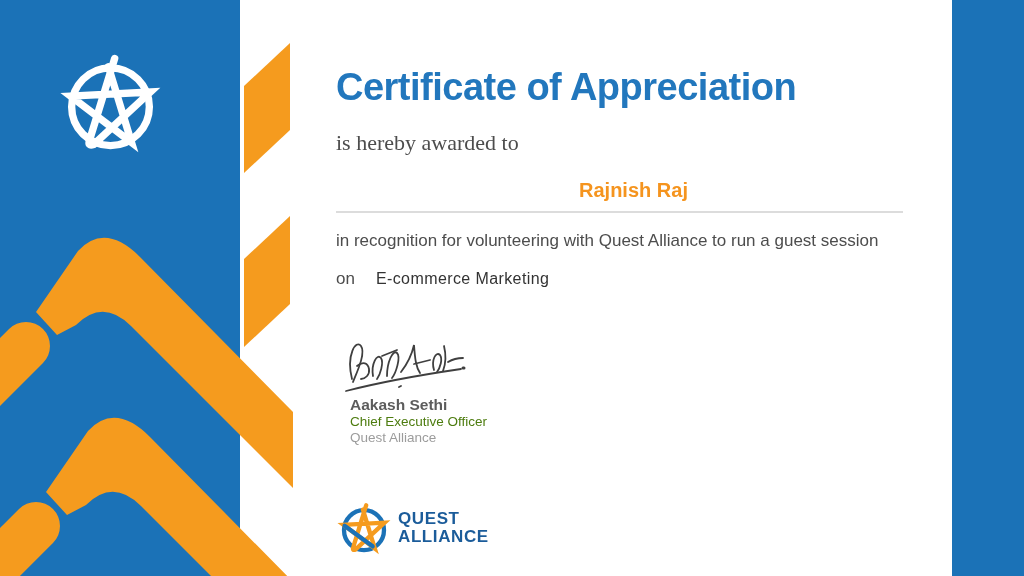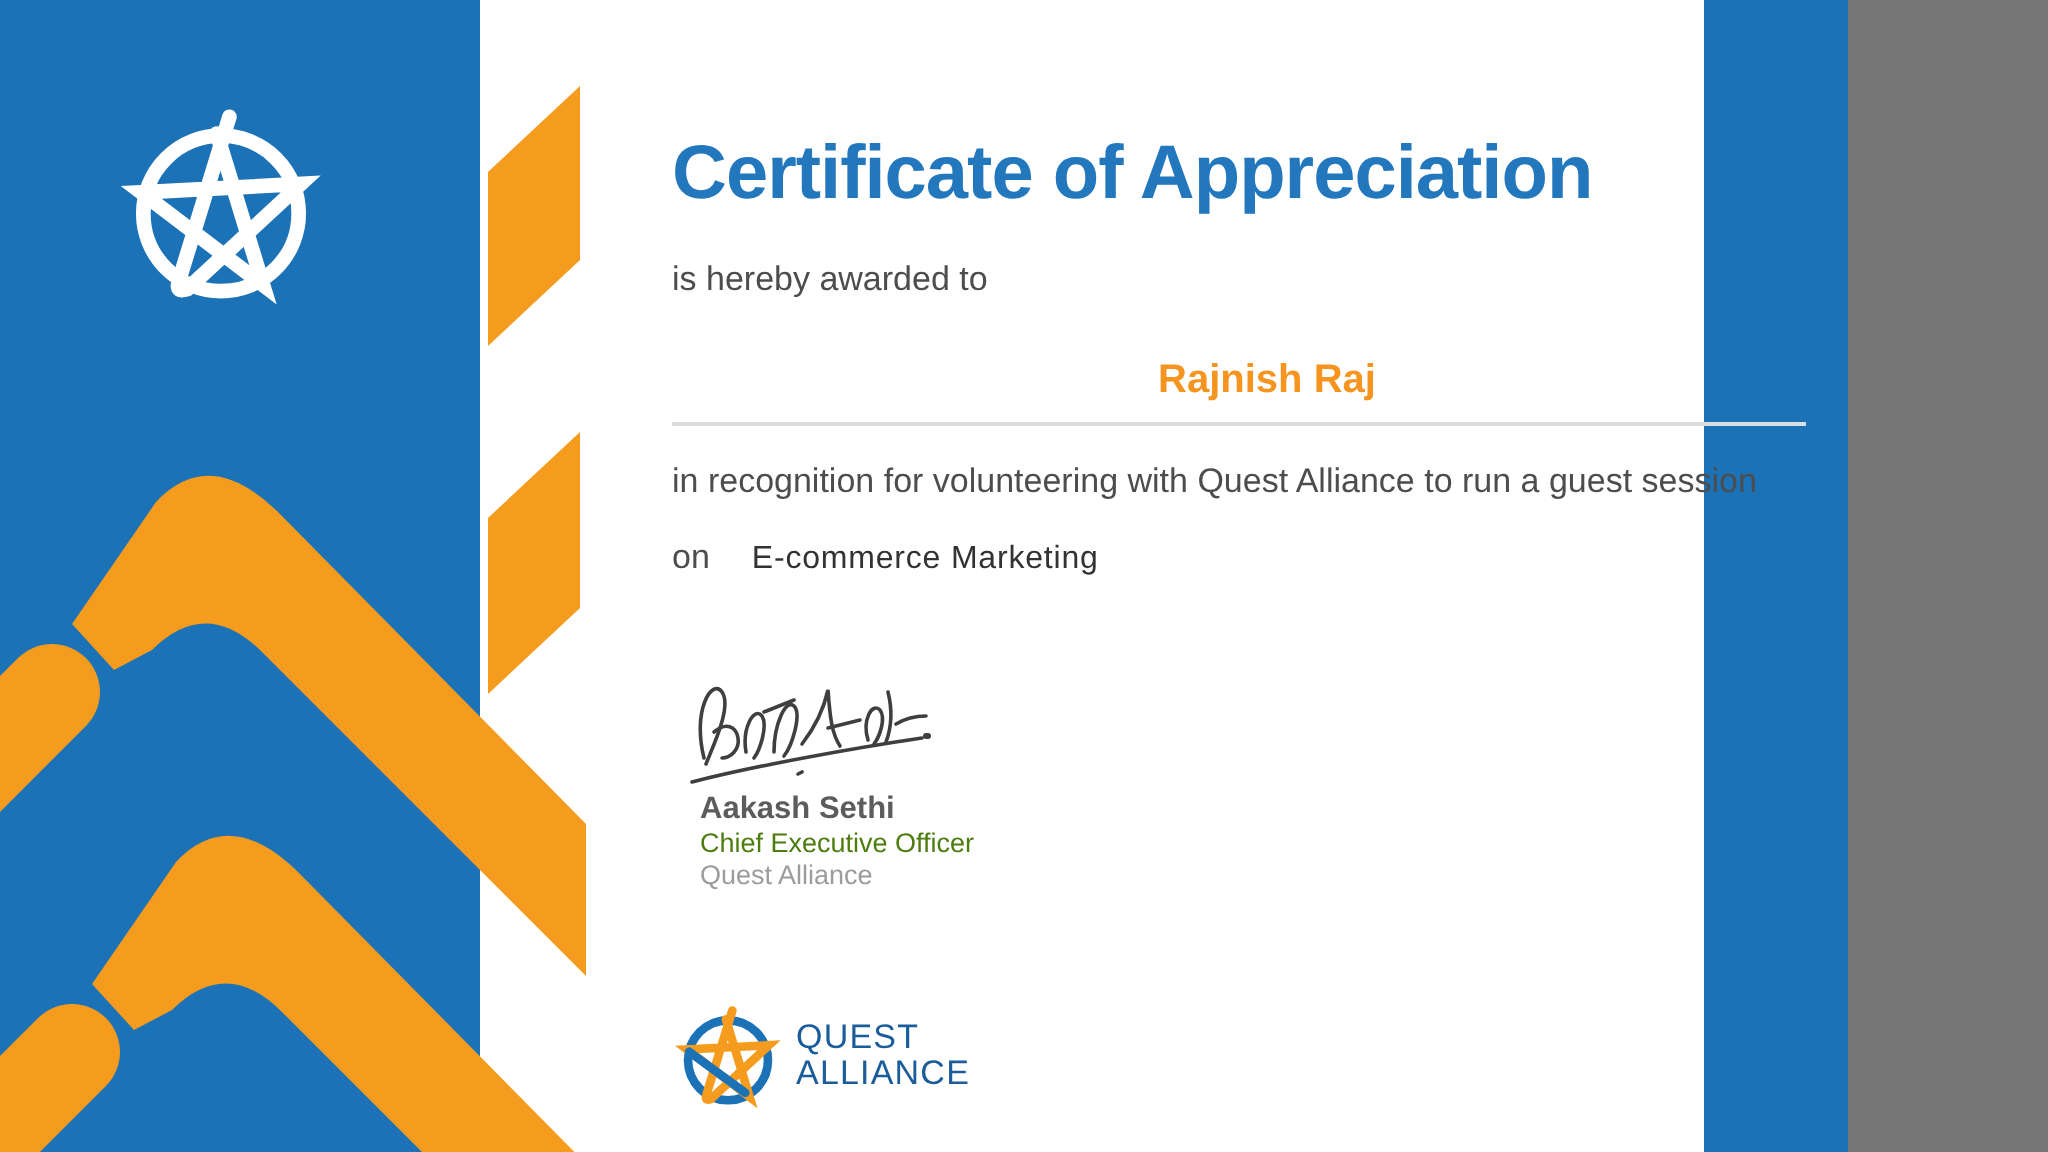--- a/index.html
+++ b/index.html
@@ -1,40 +1,40 @@
 <!DOCTYPE html>
 <html><head>
 <meta charset="utf-8">
 <style>
   html,body{margin:0;padding:0;background:#777;}
   .stage{
-    position:relative;width:924px;height:576px;background:#ffffff;
+    position:relative;width:1024px;height:576px;background:#ffffff;
     overflow:hidden;font-family:"Liberation Sans", sans-serif;
   }
   .abs{position:absolute;}
   
   .left-deco{left:0;top:0;}
   .right-bar{right:0;top:0;width:72px;height:576px;background:var(--brand-blue);}
   
   .white-star{left:58px;top:50px;}
   
   .title{left:336px;top:66px;font-size:38px;font-weight:bold;letter-spacing:-.5px;color:var(--title-blue);white-space:nowrap;}
-  .awarded{left:336px;top:130px;font-size:17px;color:#4d4d4d;}
+  .awarded{left:336px;top:130px;font-size:22px;color:#4d4d4d;font-family:Liberation Serif, serif;}
   .name{left:350px;top:179px;width:567px;text-align:center;font-size:20px;font-weight:bold;color:var(--name-orange);}
   .divider{left:336px;top:211px;width:567px;height:2px;background:#dcdcdc;}
   .recognition{left:336px;top:231px;font-size:17px;color:#4d4d4d;white-space:nowrap;}
   .on-row{left:336px;top:269px;font-size:17px;color:#4d4d4d;}
   .topic{display:inline-block;margin-left:21px;font-size:16px;color:#333;letter-spacing:.4px;font-weight:500;}
   .sig-img{left:342px;top:335px;}
   .sig-name{left:350px;top:396px;font-size:15.5px;font-weight:bold;color:#5c5c5c;}
   .sig-role{left:350px;top:414px;font-size:13.5px;color:#4d7c0f;}
   .sig-org{left:350px;top:430px;font-size:13.5px;color:#9c9c9c;text-align:center;}
   
   .logo-row{left:337px;top:501px;display:flex;align-items:center;}
-  .logo-text{margin-left:7px;font-size:17px;font-weight:400;color:var(--logo-blue);letter-spacing:.6px;line-height:18px;}
+  .logo-text{margin-left:7px;font-size:17px;font-weight:700;color:var(--logo-blue);letter-spacing:.6px;line-height:18px;}
 </style>
 </head>
 <body>
 
 <div class="stage" style="--brand-blue: #1b72b7; --brand-orange: #f59b1e; --title-blue: #2277bd; --name-orange: #f5941e; --logo-blue: #1b5c9a;">
 
   <svg class="abs left-deco" width="340" height="576" viewBox="0 0 340 576">
     <rect x="0" y="0" width="240" height="576" fill="#1b72b7"></rect>
 
     <polygon points="244,86 290,43 290,130 244,173" fill="#f59b1e"></polygon>

